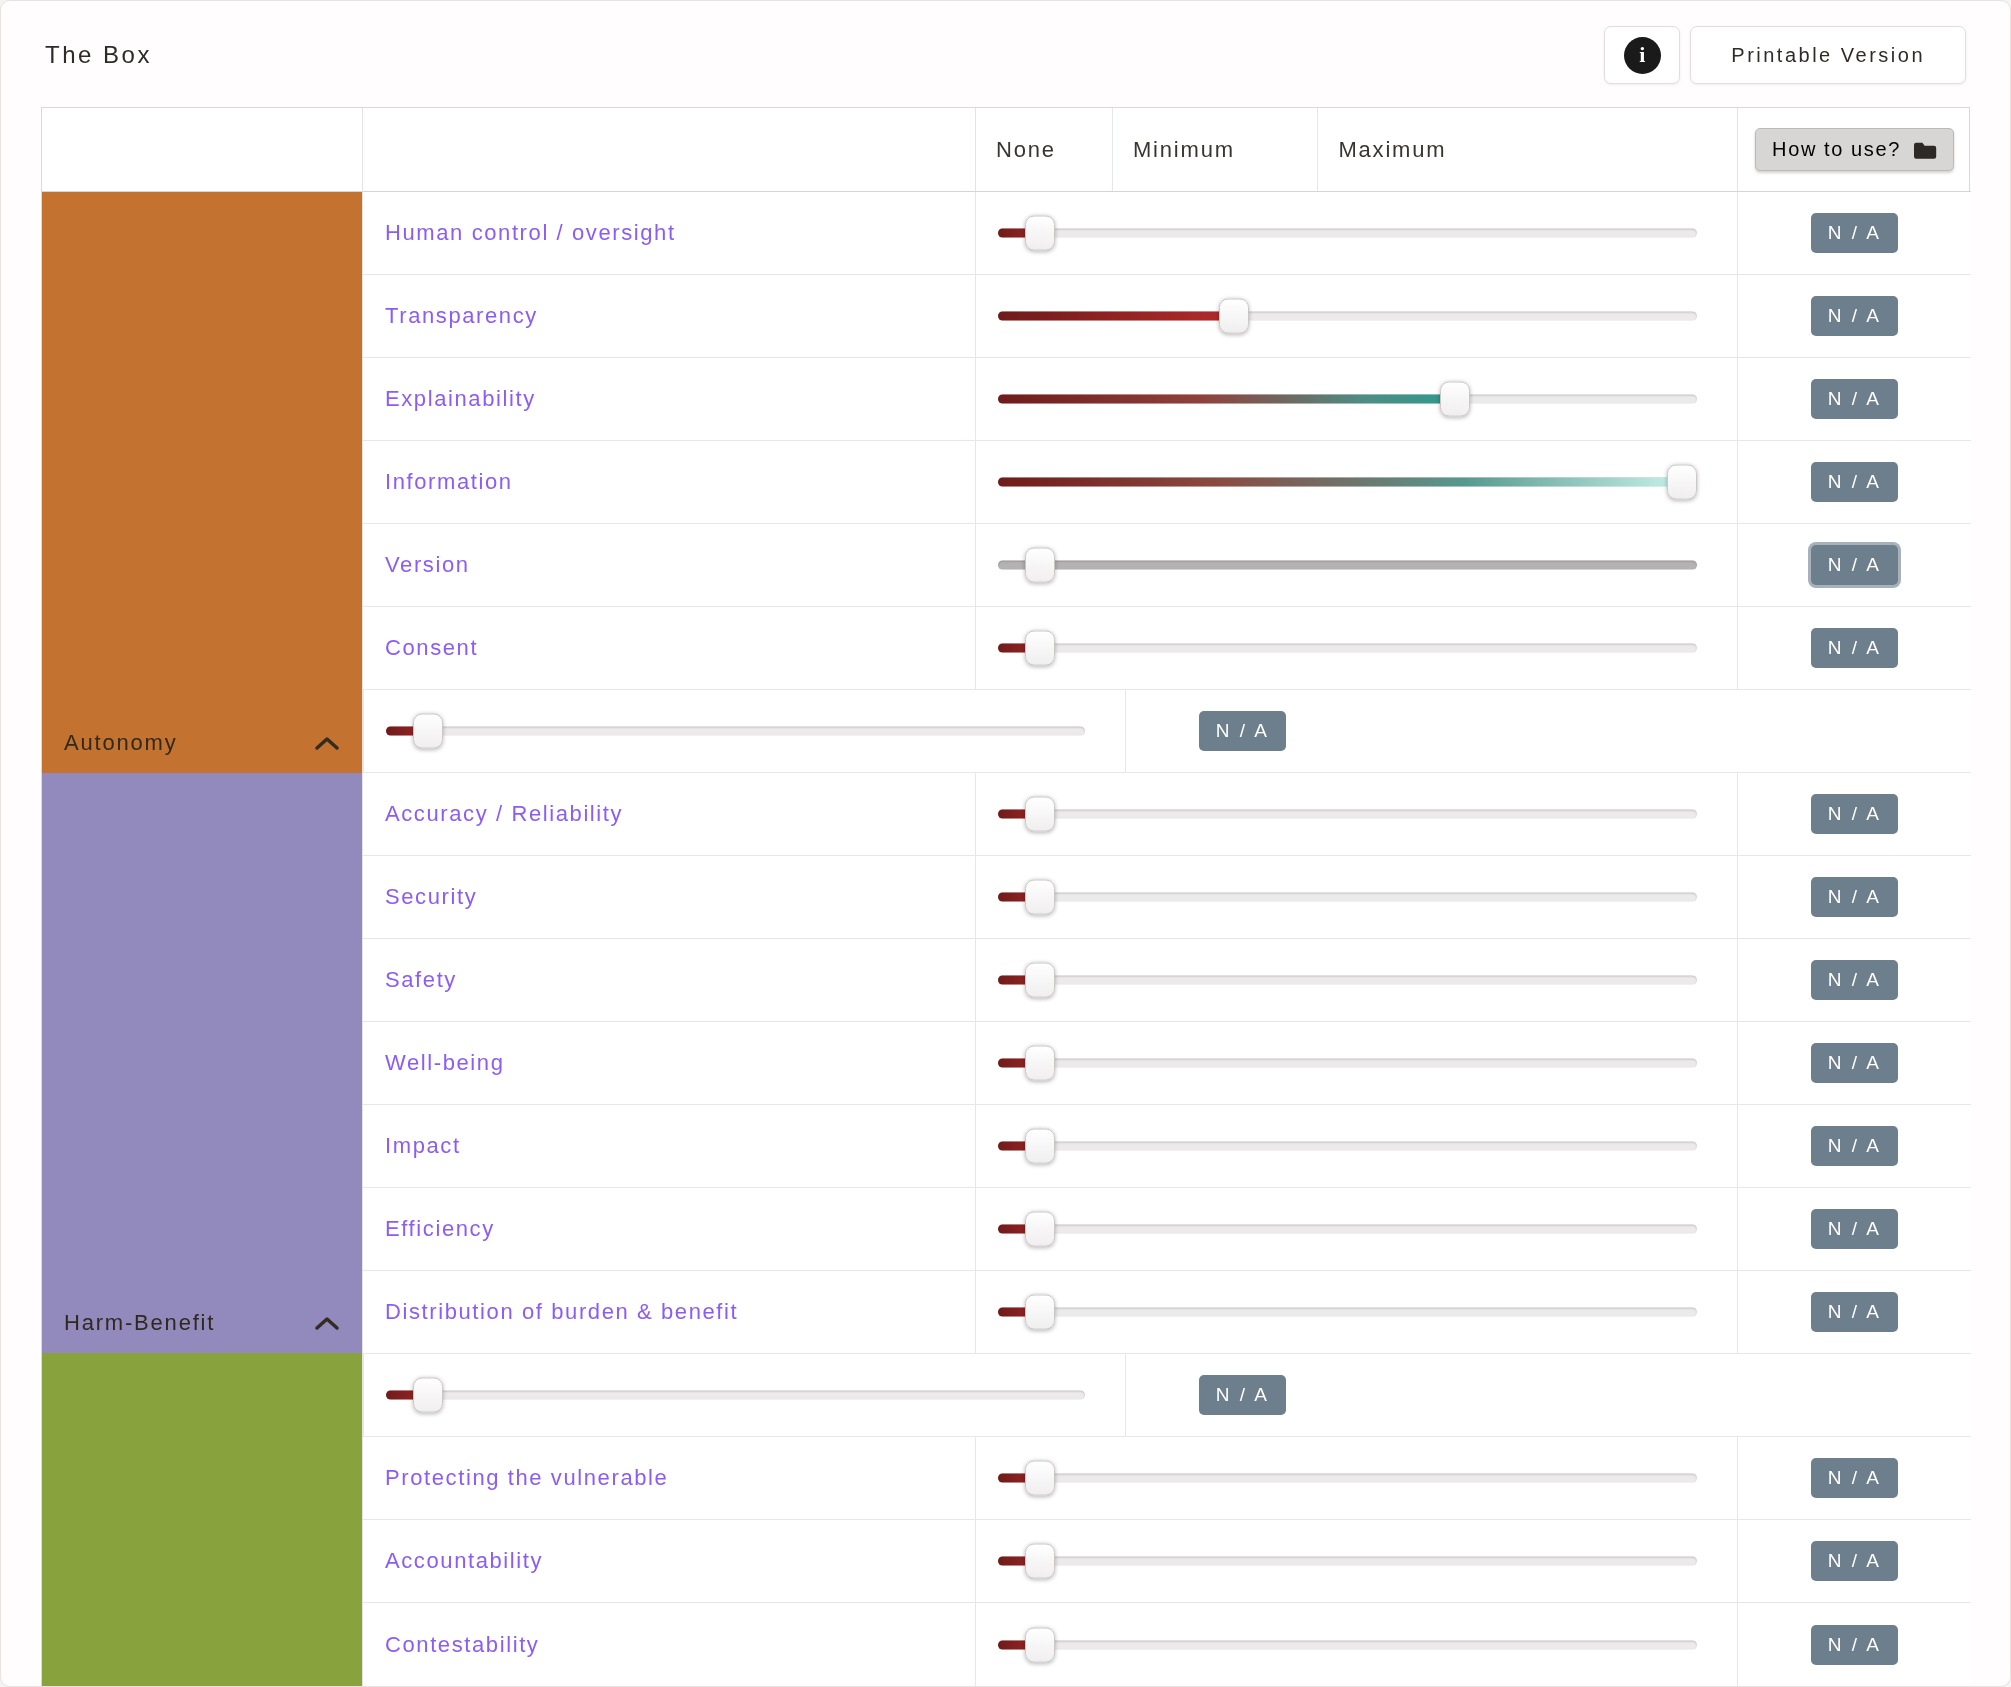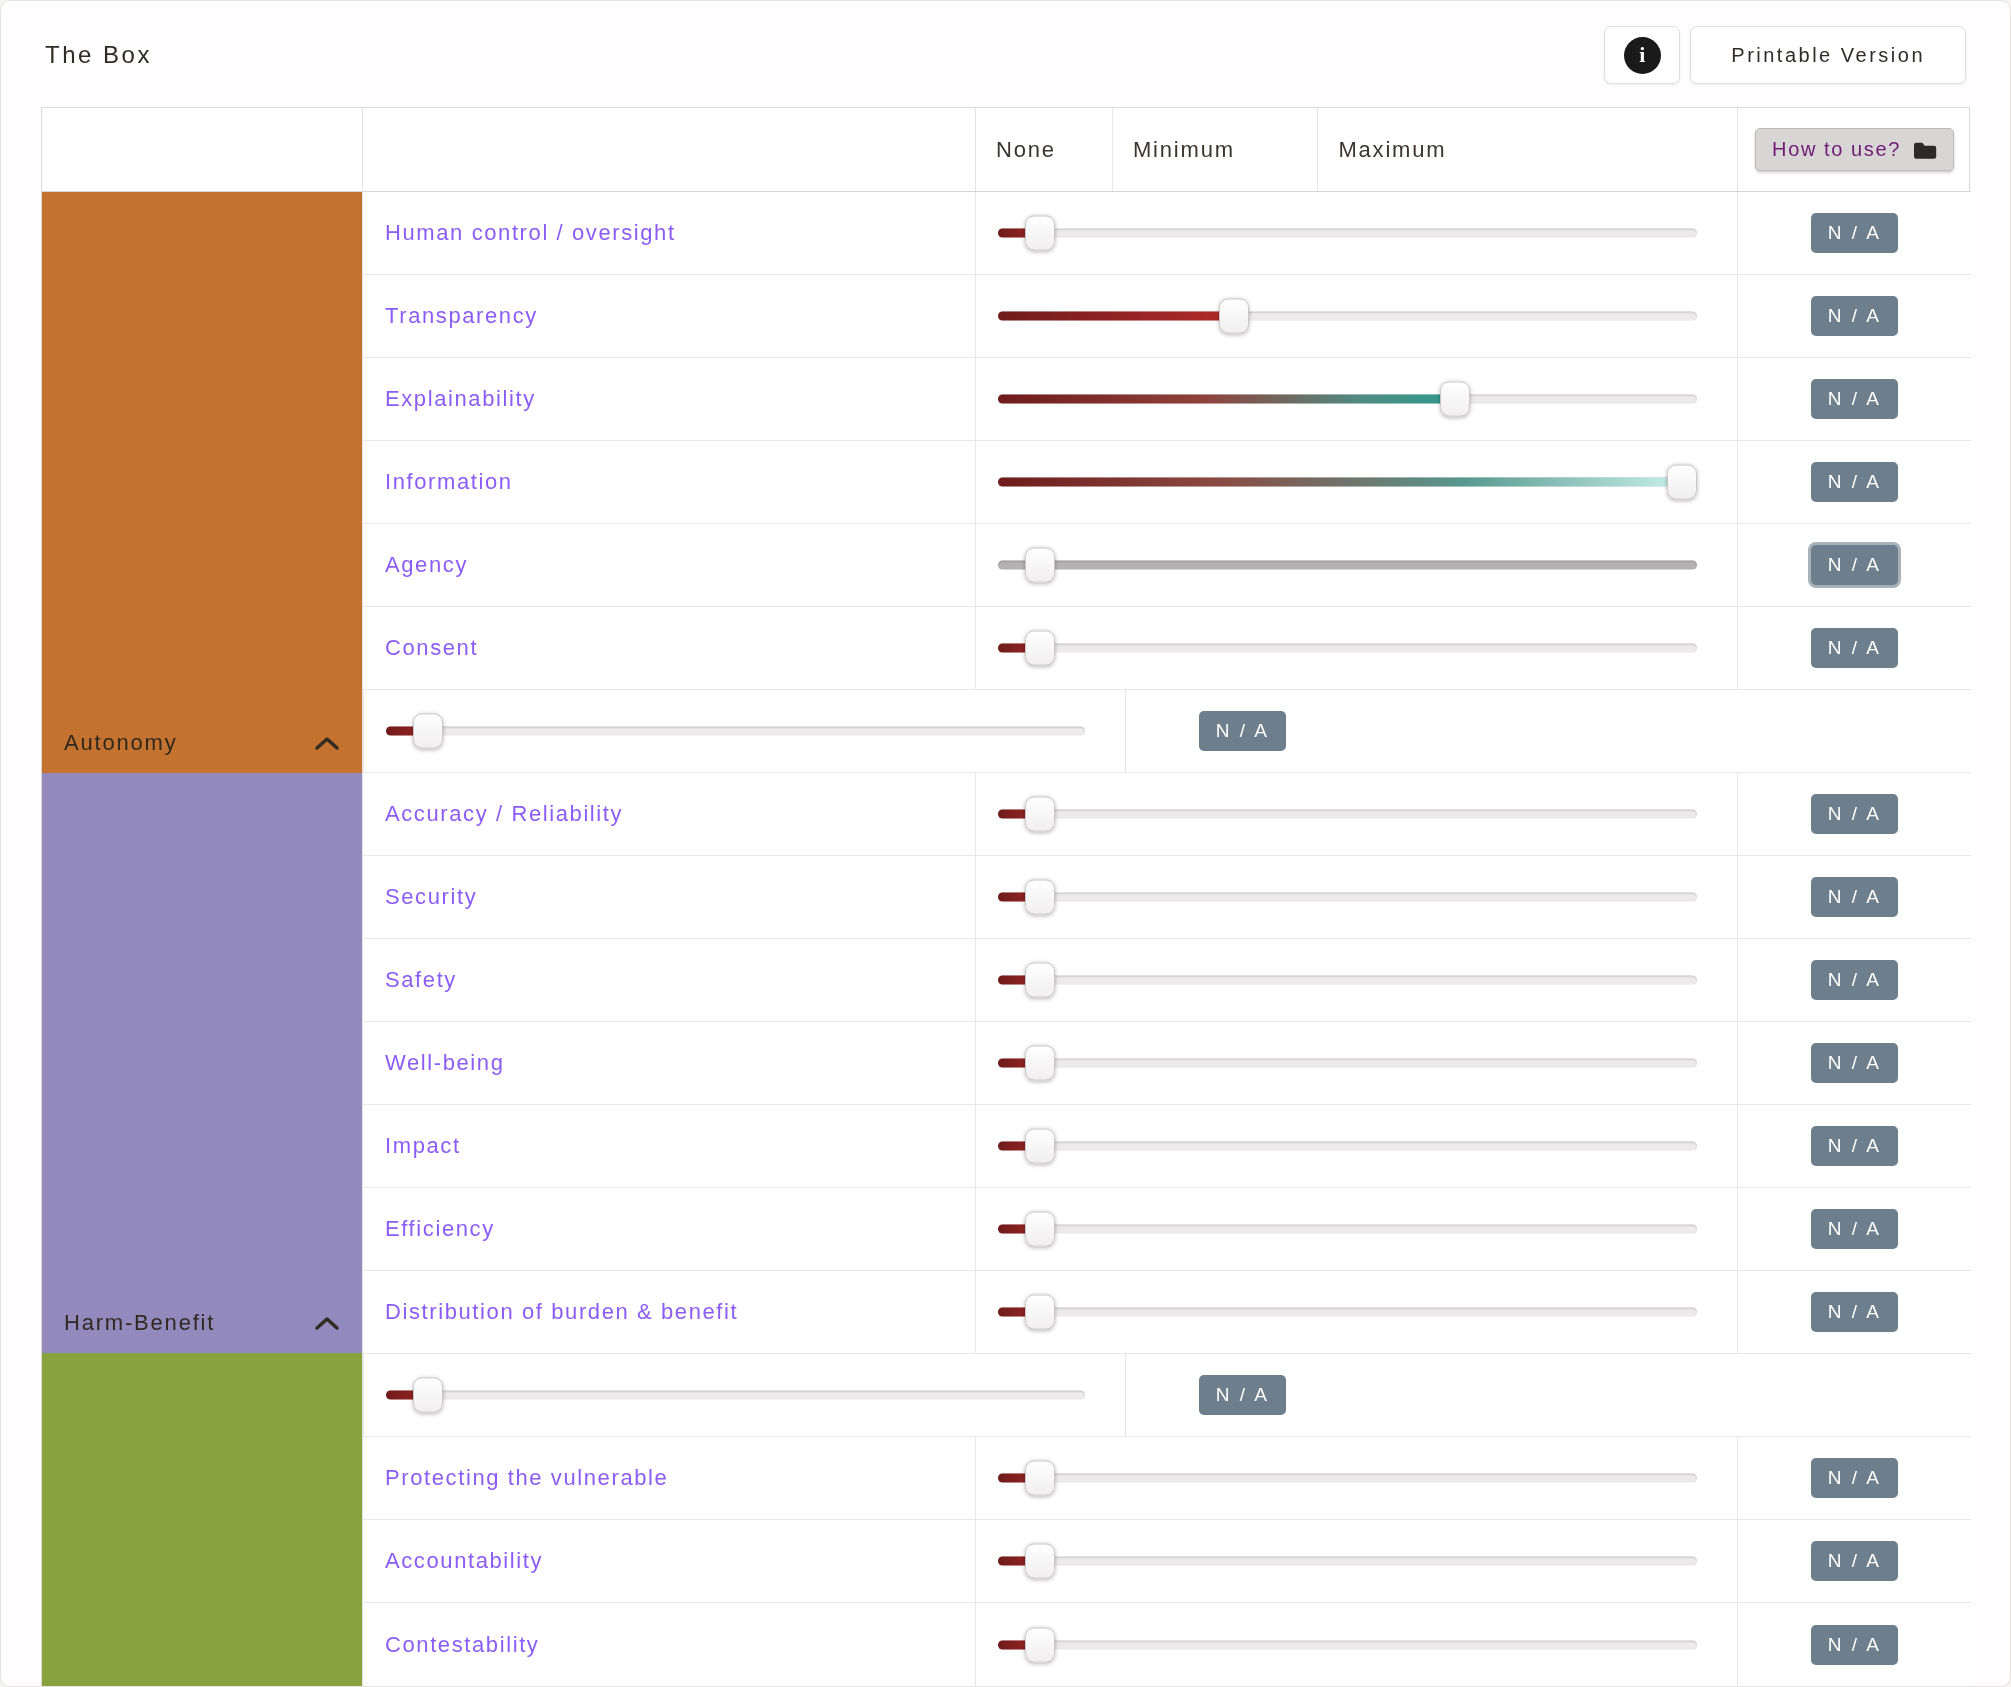--- a/index.html
+++ b/index.html
@@ -88,21 +88,21 @@
   .hdr-howto {
     width: 234px; display: flex; align-items: center; justify-content: center;
     border-left: 1px solid #e6e2e2;
   }
   .howto-btn {
     display: flex; align-items: center; gap: 12px;
     background: #d8d5d5;
     border: 1px solid #bdb9b9;
     border-radius: 5px;
     padding: 9px 16px;
-    font-size: 20px; letter-spacing: 1.6px; color: #701a75;
+    font-size: 20px; letter-spacing: 1.6px; color: #000000;
     box-shadow: 0 2px 3px rgba(0,0,0,0.18);
     cursor: pointer;
   }
   
   .row { height: 83px; display: flex; border-bottom: 1px solid #eae6e6; background: #fff; }
   .row:last-child { border-bottom: none; }
   .cell-label {
     width: 612px; display: flex; align-items: center;
     padding-left: 22px;
     font-size: 22px; letter-spacing: 1.6px; color: #8b5cf6;
@@ -254,21 +254,21 @@
                 <div class="slider-track"></div>
                 <div class="slider-fill" style="background: linear-gradient(to right, rgb(111, 27, 27), rgb(138, 74, 66) 32%, rgb(87, 152, 142) 68%, rgb(199, 241, 234)); width: calc(100% - 15px);"></div>
                 <div class="slider-thumb" style="left: calc(100% - 30px);"></div>
               </div>
             </div>
             <div class="cell-na">
               <button class="na-btn">N / A</button>
             </div>
           </div>
           <div class="row">
-            <div class="cell-label">Agency</div>
+            <div class="cell-label">Version</div>
             <div class="cell-slider">
               <div class="slider">
                 <div class="slider-track gray"></div>
                 <div class="slider-thumb" style="left: calc(4% - 1.2px);"></div>
               </div>
             </div>
             <div class="cell-na">
               <button class="na-btn selected">N / A</button>
             </div>
           </div>

